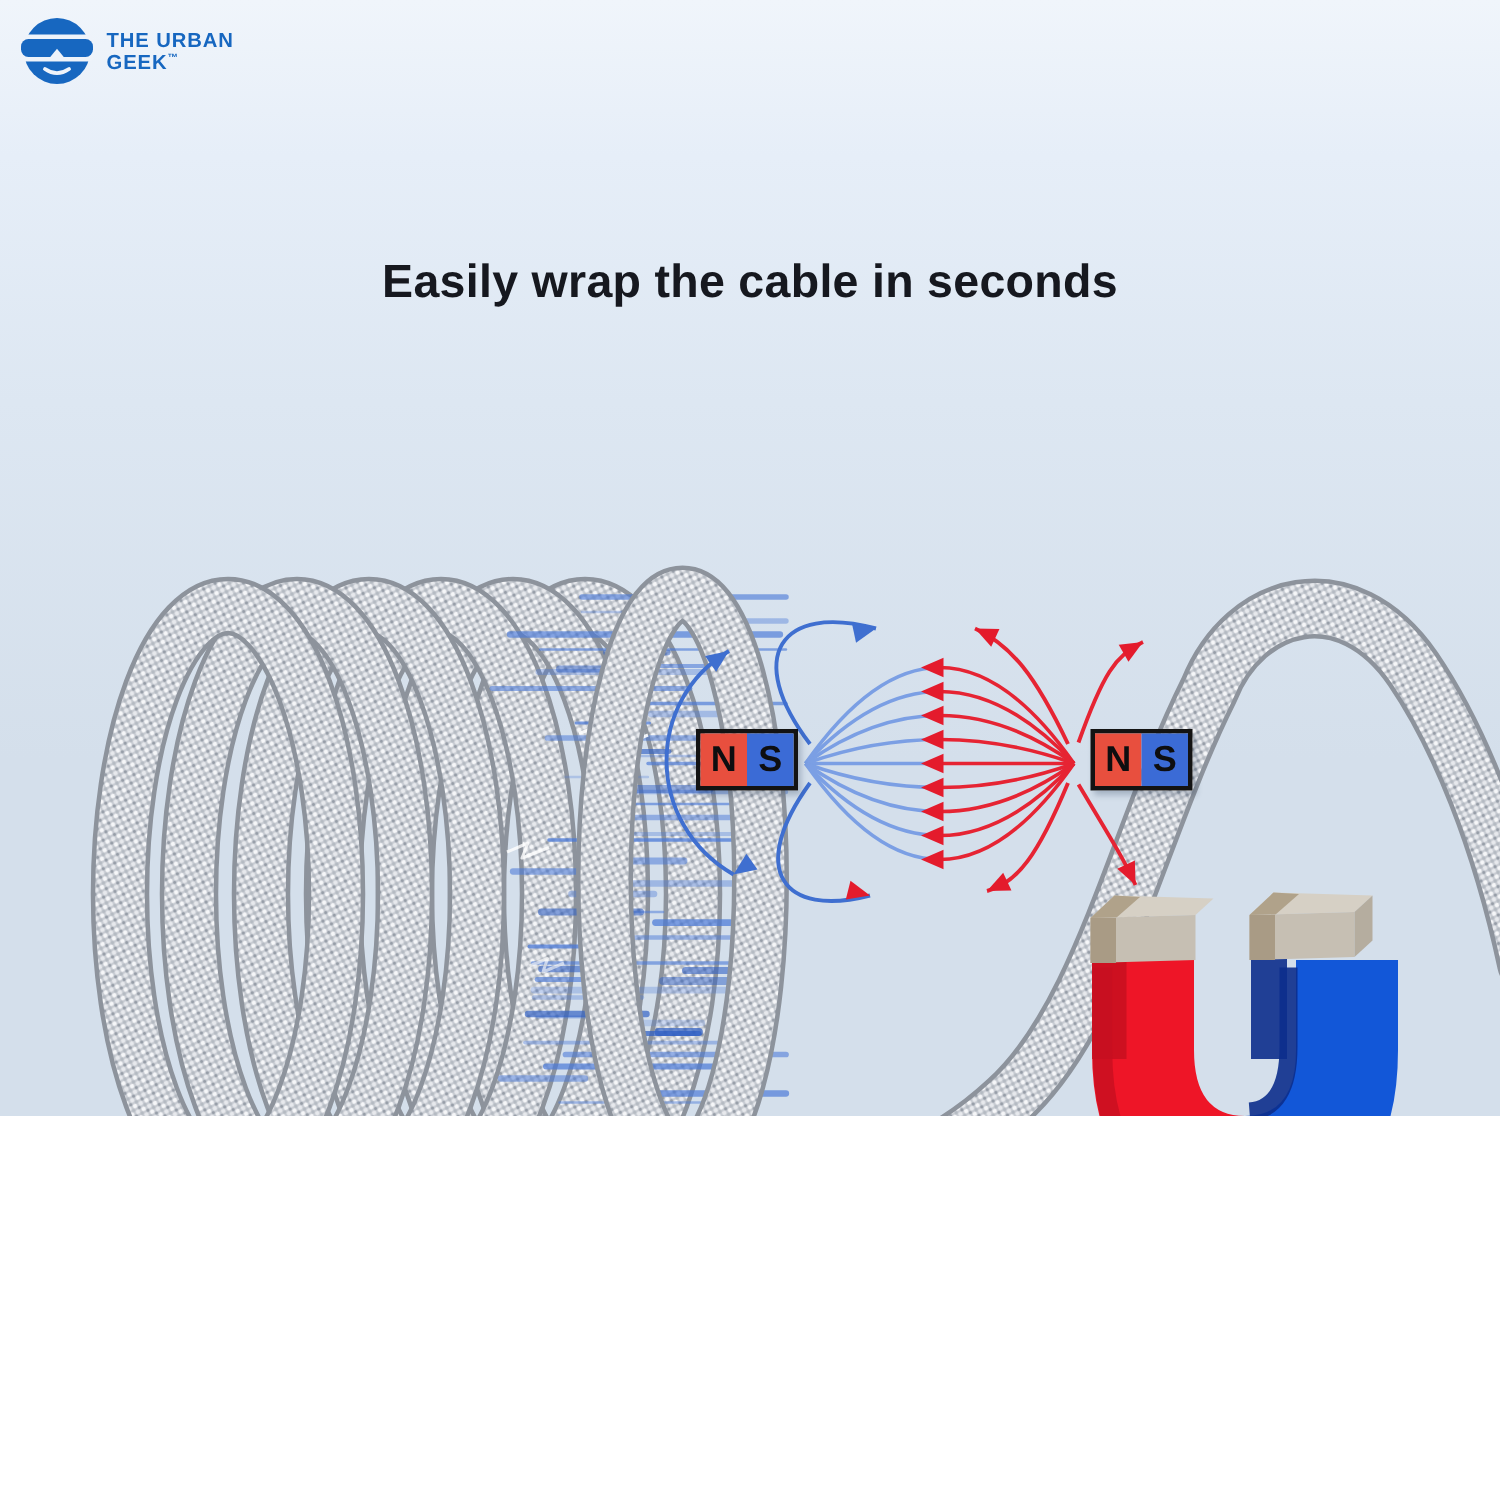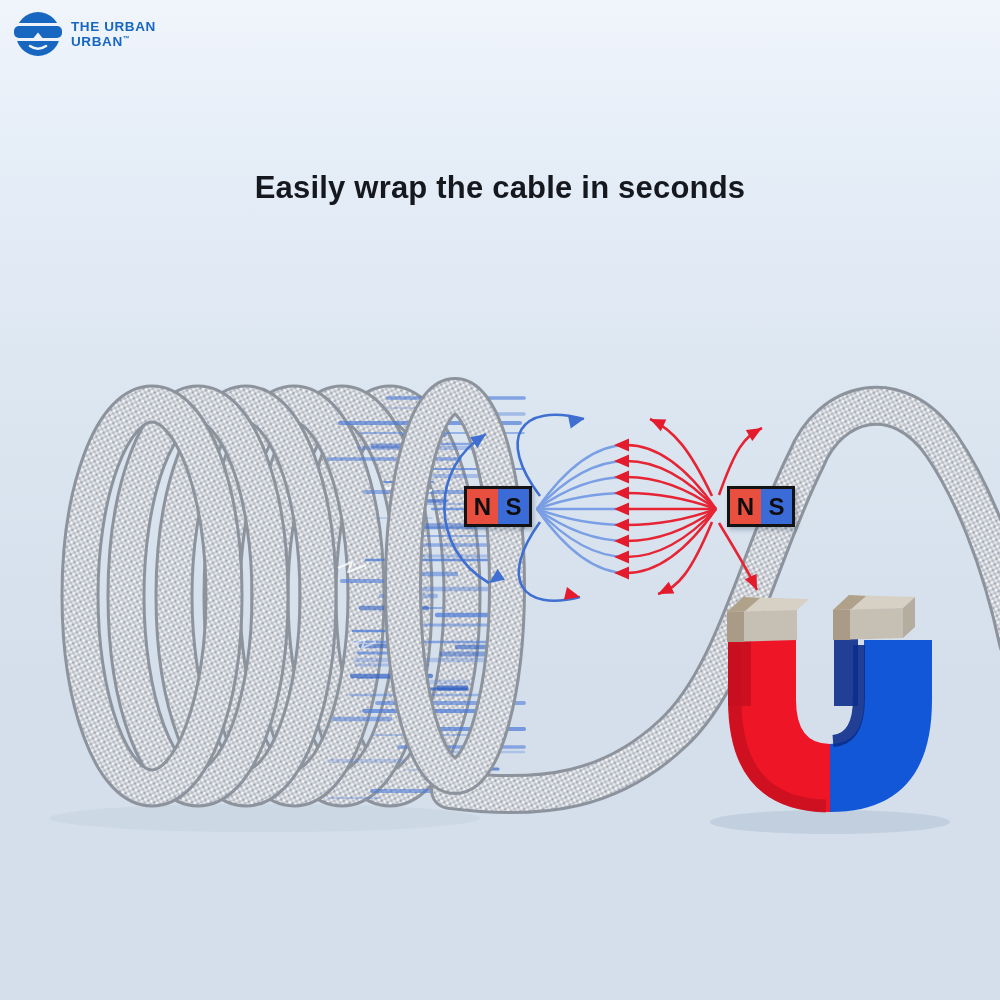--- a/index.html
+++ b/index.html
@@ -1,17 +1,17 @@
 <!DOCTYPE html>
 <html style="--brand-blue: #1767c0; --headline-text: #0d0e14; --subheadline-text: #16181f; --background-top: #f0f5fb; --background-bottom: #d4dfeb; --field-line-blue: #7b9fe4; --field-line-red: #e62433; --arc-blue: #3f6fd0; --arrow-red: #e41b2c; --pole-red: #e84f3e; --pole-blue: #3b6bd6; --magnet-red: #ee1527; --magnet-red-dark: #c70f20; --magnet-blue: #1257d8; --magnet-blue-dark: #0c2e8c; --magnet-tip-light: #d6d0c5; --magnet-tip-front: #c6bfb3; --magnet-tip-dark: #b0a28a; --streak-blue: #4a79d8; --cable-gray: #c6cad1;"><head>
 <meta charset="utf-8">
 <style>
   html,body{margin:0;padding:0;background:#fff;}
   .canvas{
-    position:relative;width:1000px;height:1000px;overflow:hidden;
+    position:relative;width:1000px;height:744px;overflow:hidden;
     font-family:"Liberation Sans",sans-serif;
     background:linear-gradient(180deg,var(--background-top,#f0f5fb) 0%,#e6eef8 14%,#dde7f2 36%,var(--background-bottom,#d4dfeb) 68%,#d4dfeb 100%);
   }
   
   .logo{position:absolute;top:10px;left:14px;display:flex;align-items:center;gap:9px;}
   .logo-text{color:var(--brand-blue,#1767c0);font-weight:bold;line-height:1.12;letter-spacing:.6px;}
   .logo-line1{font-size:13.5px;display:block;}
   .logo-line2{font-size:13.5px;display:block;}
   .logo-tm{font-size:7px;vertical-align:super;letter-spacing:0;}
   
@@ -44,21 +44,21 @@
   <div class="logo">
     <svg width="48" height="48" viewBox="0 0 48 48">
       <circle cx="24" cy="24" r="22" style="fill:var(--brand-blue)"></circle>
       <rect x="-3" y="13" width="54" height="18" rx="7" fill="#eef3fa"></rect>
       <rect x="0" y="16" width="48" height="12" rx="5" style="fill:var(--brand-blue)"></rect>
       <polygon points="19.5,28 28.5,28 24,22.5" fill="#eef3fa"></polygon>
       <path d="M 16 36 Q 24 41.5 32 36" stroke="#eef3fa" stroke-width="2.6" fill="none" stroke-linecap="round"></path>
     </svg>
     <div class="logo-text">
       <span class="logo-line1">THE URBAN</span>
-      <span class="logo-line2"><span>URBAN</span><span class="logo-tm">™</span></span>
+      <span class="logo-line2"><span>GEEK</span><span class="logo-tm">™</span></span>
     </div>
   </div>
 
   <p class="subheadline">Easily wrap the cable in seconds</p>
 
   <svg class="scene" width="1000" height="1000" viewBox="0 0 1000 1000">
     <defs>
       <pattern id="braid" width="6" height="6" patternUnits="userSpaceOnUse" patternTransform="rotate(18)">
         <rect width="6" height="6" fill="#c6cad1"></rect>
         <circle cx="1.5" cy="1.5" r="1.45" fill="#f6f7f9"></circle>

